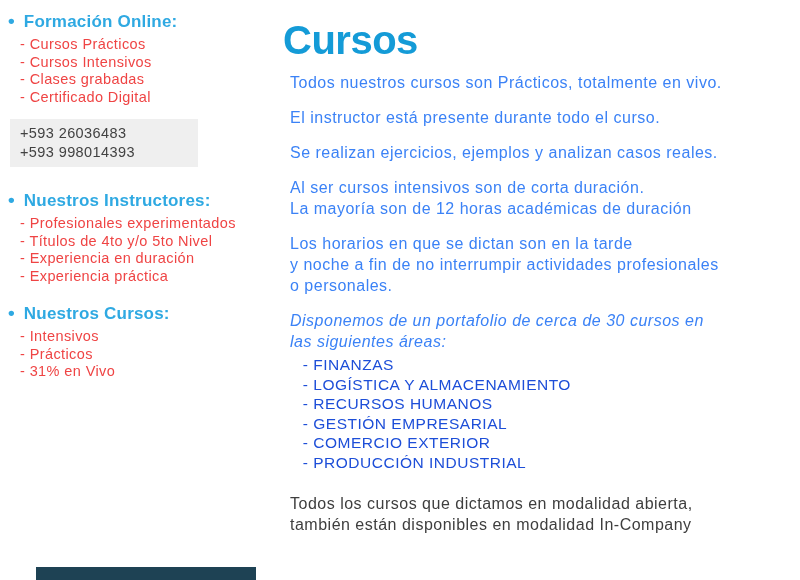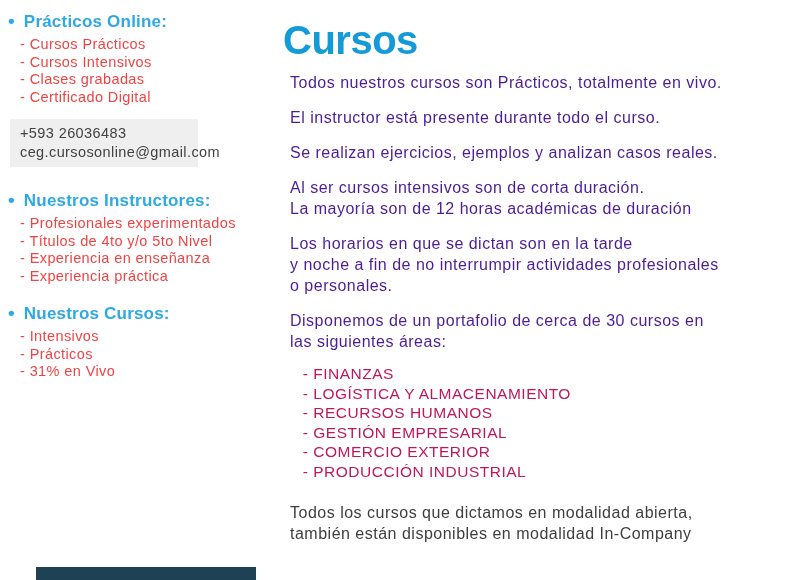--- a/index.html
+++ b/index.html
@@ -73,30 +73,30 @@
     letter-spacing: -0.5px;
     margin: 16px 0 10px 0;
   }
   .body-copy { padding-left: 7px; }
   .para {
     margin: 0 0 14px 0;
     font-size: 16px;
     line-height: 21px;
     letter-spacing: 0.5px;
     white-space: pre-line;
-    color: #4c1d95;
+    color: #3b82f6;
   }
   .para.gap-lg { }
-  .para.gap-sm { margin-bottom: 12px; }
+  .para.gap-sm { margin-bottom: 3px; font-style: italic; }
   .areas-list {
     margin: 0 0 21px 8px;
     font-size: 15.5px;
     line-height: 19.5px;
     letter-spacing: 0.5px;
-    color: #be185d;
+    color: #1d4ed8;
   }
   .areas-list .area-item { white-space: pre; }
   .closing {
     margin: 0;
     font-size: 16px;
     line-height: 21px;
     letter-spacing: 0.5px;
     white-space: pre-line;
     color: #3e3e3e;
   }
@@ -113,44 +113,44 @@
 </style>
 </head>
 <body>
 
 <div class="page">
 
   <div class="sidebar">
 
     <div class="section-heading">
       <span class="bullet">•</span>
-      <span>Prácticos Online:</span>
+      <span>Formación Online:</span>
     </div>
     <div class="side-list">
       <div class="item">- Cursos Prácticos</div>
       <div class="item">- Cursos Intensivos</div>
       <div class="item">- Clases grabadas</div>
       <div class="item">- Certificado Digital</div>
     </div>
 
     <div class="contact-box">
       <div>+593 26036483</div>
-      <div>ceg.cursosonline@gmail.com</div>
+      <div>+593 998014393</div>
     </div>
 
     <div class="spacer-lg"></div>
 
     <div class="section-heading">
       <span class="bullet">•</span>
       <span>Nuestros Instructores:</span>
     </div>
     <div class="side-list">
       <div class="item">- Profesionales experimentados</div>
       <div class="item">- Títulos de 4to y/o 5to Nivel</div>
-      <div class="item">- Experiencia en enseñanza</div>
+      <div class="item">- Experiencia en duración</div>
       <div class="item">- Experiencia práctica</div>
     </div>
 
     <div class="spacer-md"></div>
 
     <div class="section-heading">
       <span class="bullet">•</span>
       <span>Nuestros Cursos:</span>
     </div>
     <div class="side-list">

